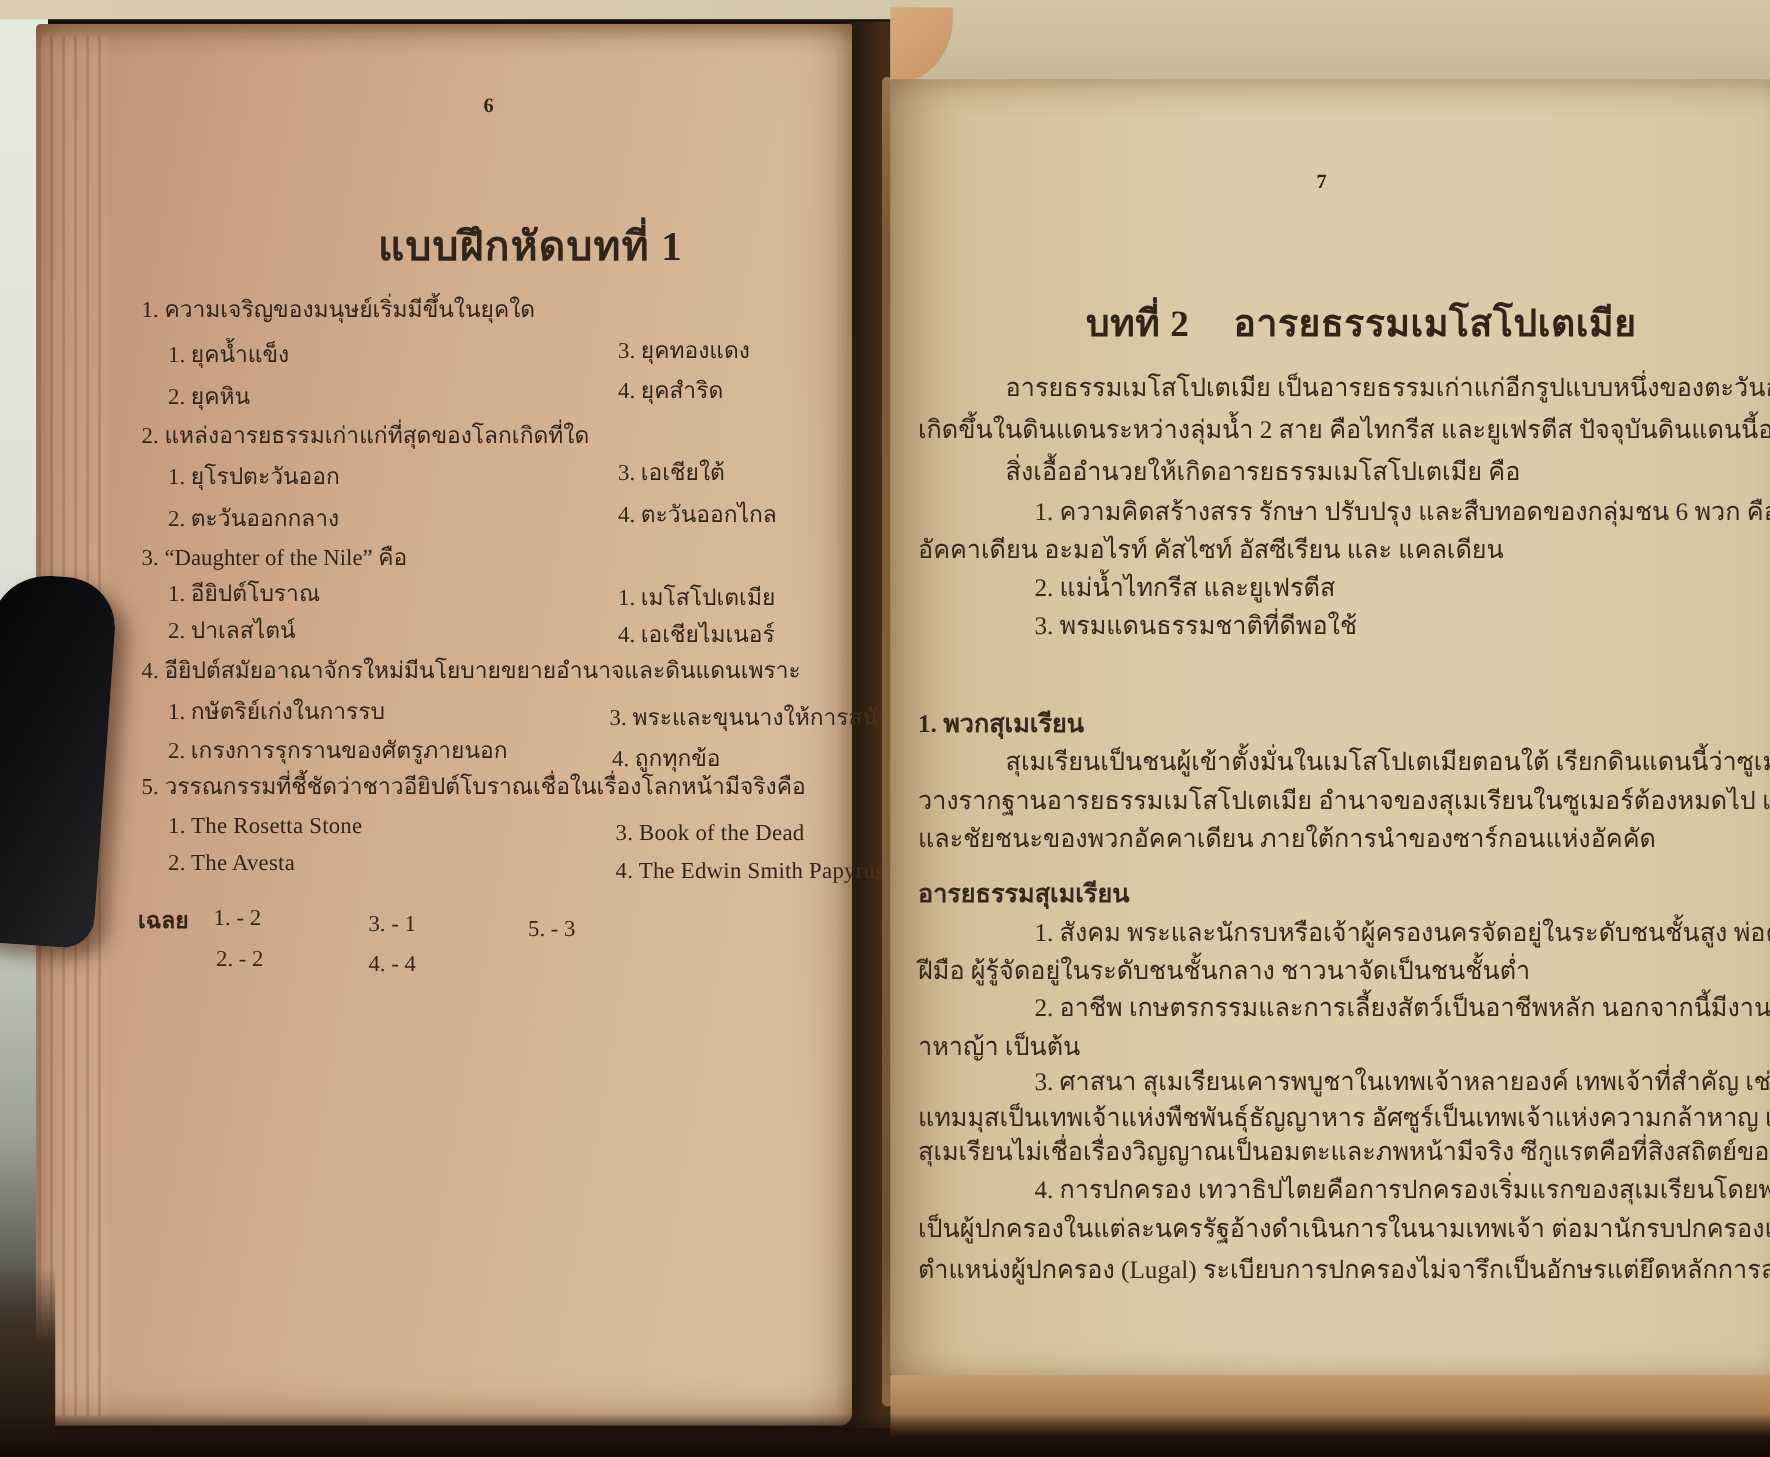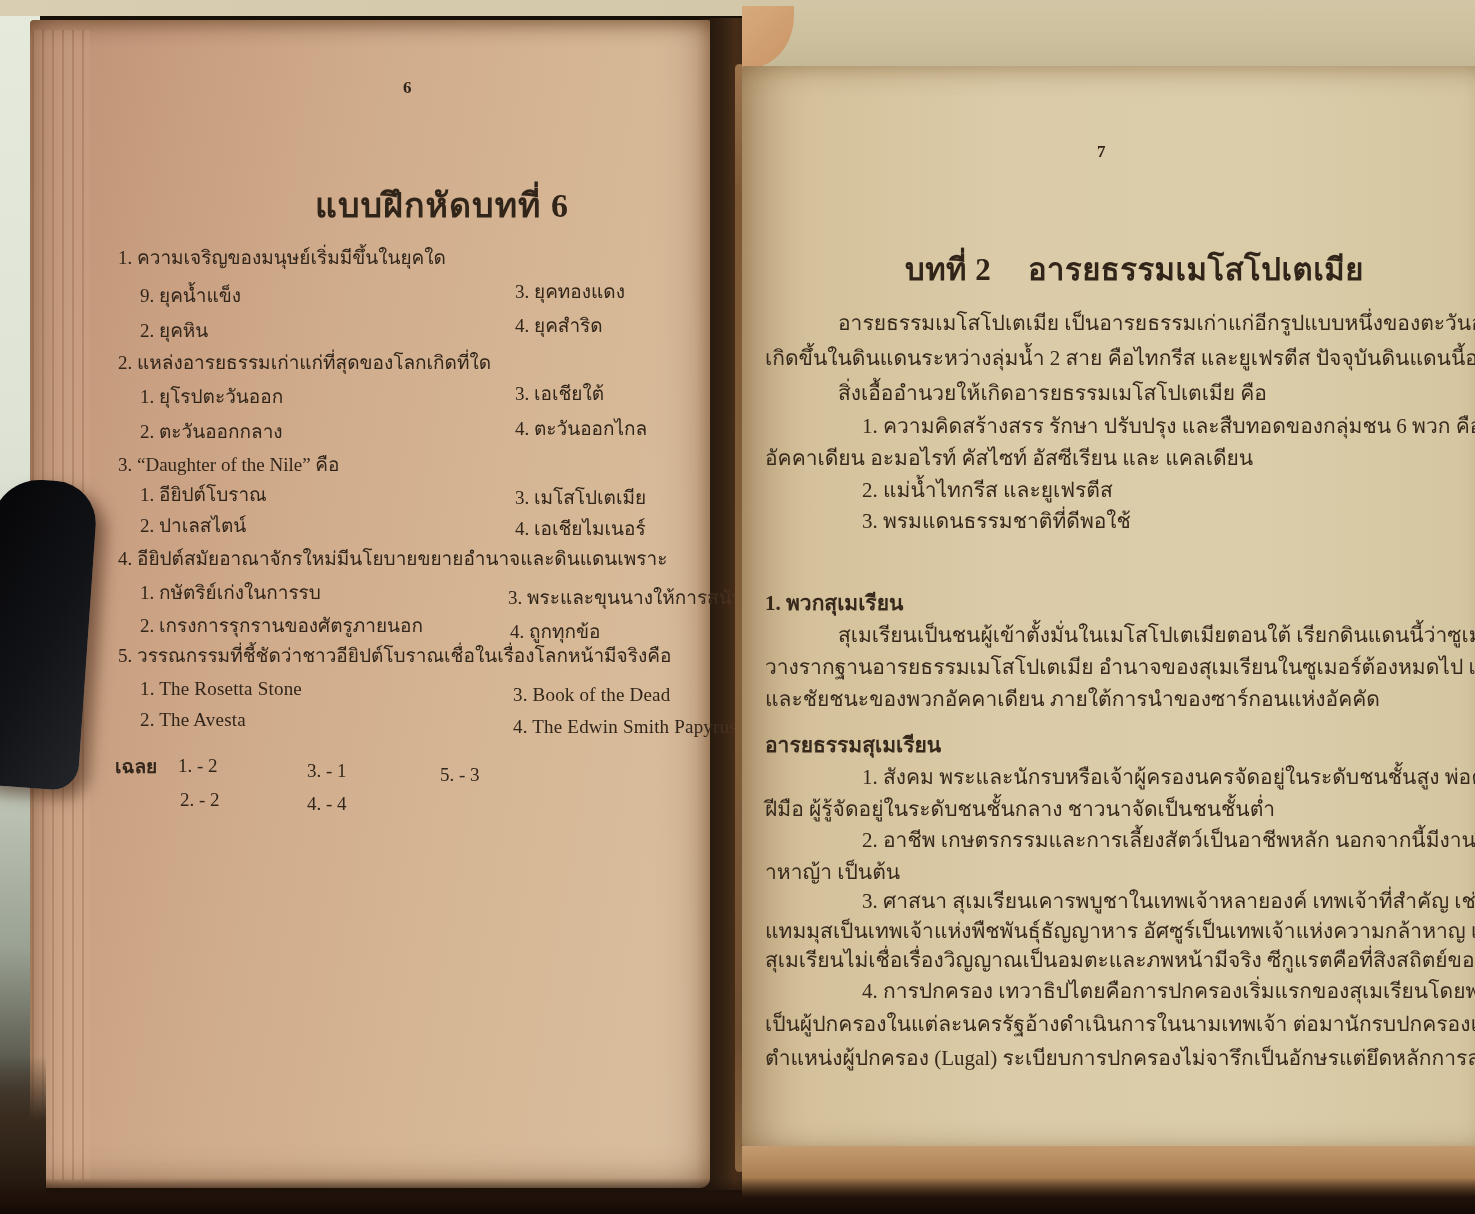--- a/index.html
+++ b/index.html
@@ -106,37 +106,37 @@
 <body>
 
 <div class="abs backdrop-strip"></div>
 <div class="abs top-sliver"></div>
 
 <div class="abs left-page"></div>
 <div class="abs left-page-edges"></div>
 
 <div class="abs lp-text" style="left:0;top:0;width:740px;height:1214px;">
   <div class="pagenum" style="left:403px;top:78px;">6</div>
-  <div class="lp-title" style="left:315px;top:178px;">แบบฝึกหัดบทที่ 6</div>
+  <div class="lp-title" style="left:315px;top:178px;">แบบฝึกหัดบทที่ 1</div>
 
   <div class="thai" style="left:118px;top:242px;">1. ความเจริญของมนุษย์เริ่มมีขึ้นในยุคใด</div>
-  <div class="thai" style="left:140px;top:280px;">9. ยุคน้ำแข็ง</div>
+  <div class="thai" style="left:140px;top:280px;">1. ยุคน้ำแข็ง</div>
   <div class="thai" style="left:515px;top:276px;">3. ยุคทองแดง</div>
   <div class="thai" style="left:140px;top:315px;">2. ยุคหิน</div>
   <div class="thai" style="left:515px;top:310px;">4. ยุคสำริด</div>
 
   <div class="thai" style="left:118px;top:347px;">2. แหล่งอารยธรรมเก่าแก่ที่สุดของโลกเกิดที่ใด</div>
   <div class="thai" style="left:140px;top:381px;">1. ยุโรปตะวันออก</div>
   <div class="thai" style="left:515px;top:378px;font-family:Liberation Serif, serif;">3. เอเชียใต้</div>
   <div class="thai" style="left:140px;top:416px;">2. ตะวันออกกลาง</div>
   <div class="thai" style="left:515px;top:413px;">4. ตะวันออกไกล</div>
 
   <div class="thai" style="left:118px;top:449px;text-align:center;">3. “Daughter of the Nile” คือ</div>
   <div class="thai" style="left:140px;top:479px;">1. อียิปต์โบราณ</div>
-  <div class="thai" style="left:515px;top:482px;">3. เมโสโปเตเมีย</div>
+  <div class="thai" style="left:515px;top:482px;">1. เมโสโปเตเมีย</div>
   <div class="thai" style="left:140px;top:510px;">2. ปาเลสไตน์</div>
   <div class="thai" style="left:515px;top:513px;">4. เอเชียไมเนอร์</div>
 
   <div class="thai" style="left:118px;top:543px;">4. อียิปต์สมัยอาณาจักรใหม่มีนโยบายขยายอำนาจและดินแดนเพราะ</div>
   <div class="thai" style="left:140px;top:577px;">1. กษัตริย์เก่งในการรบ</div>
   <div class="thai" style="left:508px;top:582px;">3. พระและขุนนางให้การสนับสนุน</div>
   <div class="thai" style="left:140px;top:610px;">2. เกรงการรุกรานของศัตรูภายนอก</div>
   <div class="thai" style="left:510px;top:616px;">4. ถูกทุกข้อ</div>
 
   <div class="thai" style="left:118px;top:640px;">5. วรรณกรรมที่ชี้ชัดว่าชาวอียิปต์โบราณเชื่อในเรื่องโลกหน้ามีจริงคือ</div>

